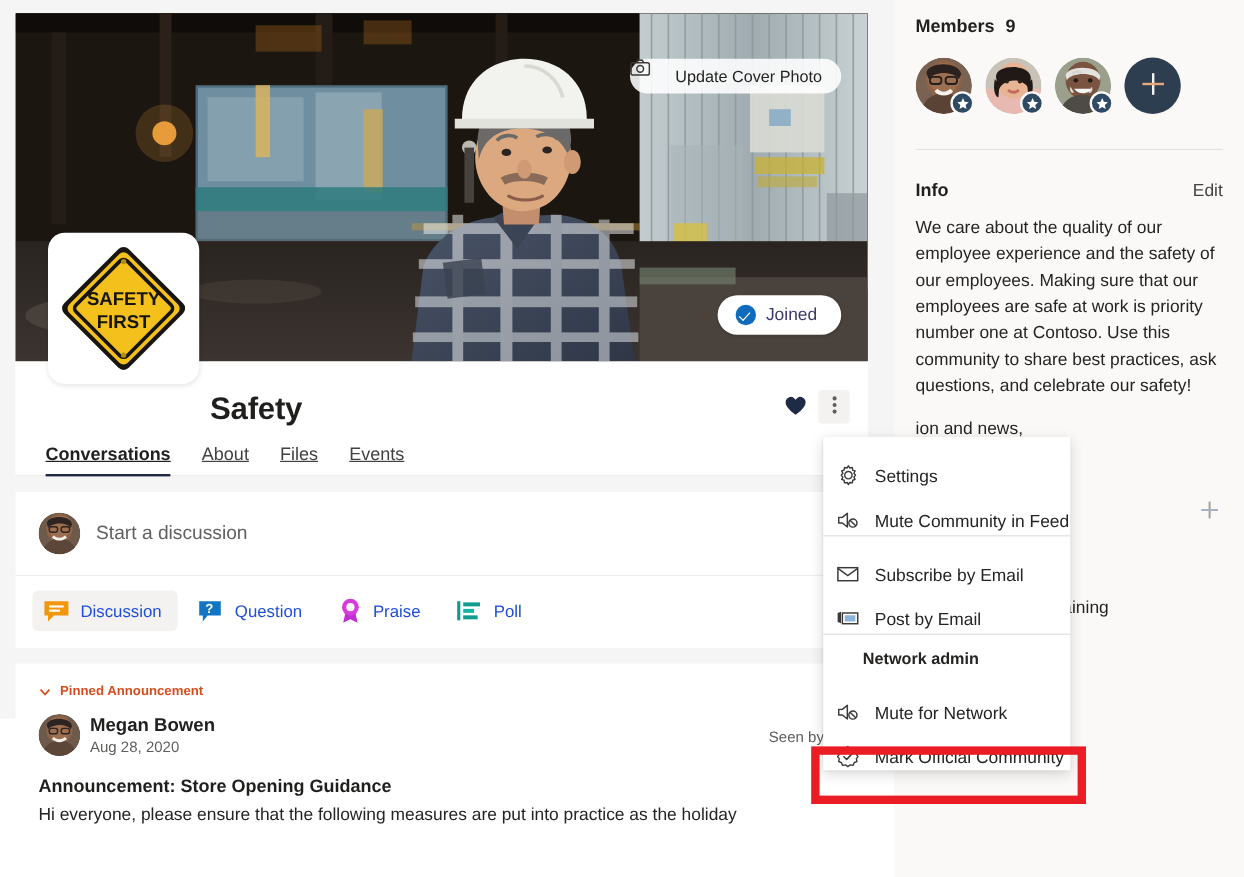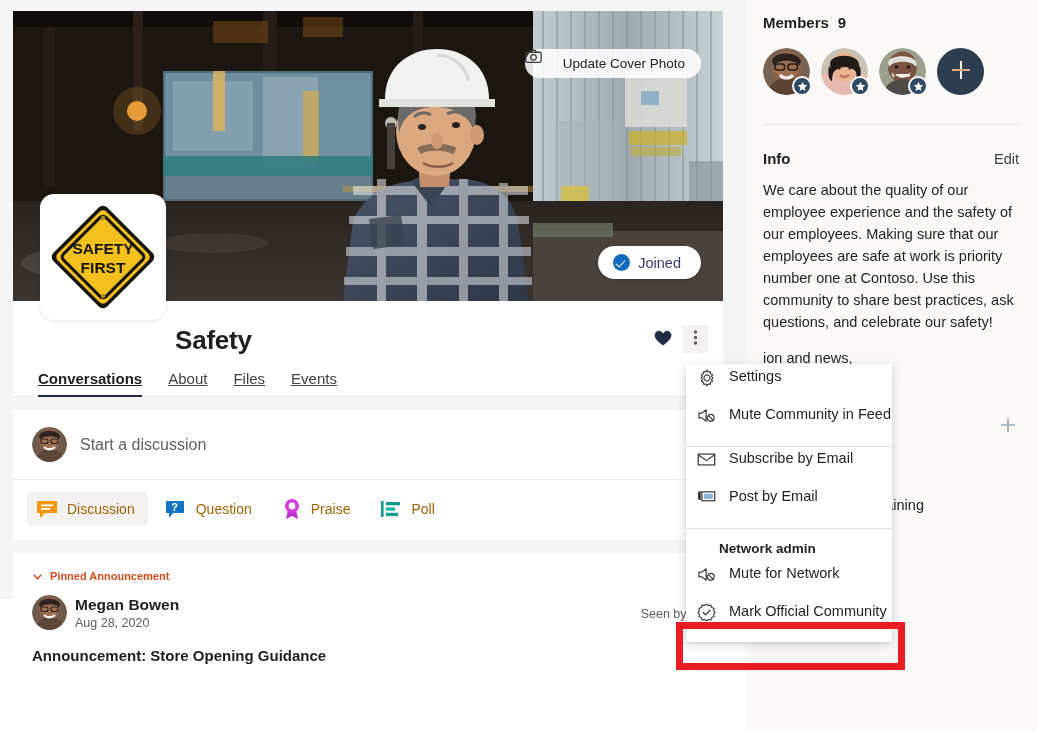--- a/index.html
+++ b/index.html
@@ -79,21 +79,21 @@
     content:""; position:absolute; left:0; right:0; bottom:-1px; height:2.5px; background:#1f2a44;
   }
 
   
   .composer { width:710px; background:#fff; margin-top:13px; }
   .composer-top { display:flex; align-items:center; gap:13px; padding:17px 20px 17px 19px; border-bottom:1px solid #f0eeec; }
   .composer-ph { font-size:16px; color:#616161; }
   .composer-types { display:flex; align-items:center; gap:8px; padding:11px 14px 13px 14px; }
   .ctype {
     display:flex; align-items:center; gap:9px; padding:7px 13px 7px 9px;
-    font-size:14px; color:#a16207; border-radius:5px; cursor:pointer; background:transparent; border:none;
+    font-size:14px; color:#1d4ed8; border-radius:5px; cursor:pointer; background:transparent; border:none;
   }
   .ctype.active { background:#f3f2f1; }
   .ctype svg { display:block; }
 
   
   .post { width:710px; background:#fff; margin-top:13px; padding:17px 20px 0 19px; position:relative; }
   .pin-row { display:flex; align-items:center; gap:7px; color:#d64d1e; font-size:11px; font-weight:bold; }
   .chev { width:11px; height:11px; display:block; }
   .post-head { display:flex; align-items:flex-start; gap:8px; margin-top:13px; }
   .post-author { font-size:15.5px; font-weight:bold; color:#201f1e; line-height:1.25; }
@@ -129,21 +129,21 @@
   .res-item { display:flex; align-items:center; gap:14px; margin-top:16px; cursor:pointer; }
   .res-label { font-size:14.5px; color:#252423; }
 
   
   .ctx-menu {
     position:absolute; left:686px; top:364px; width:206px;
     background:#fff; box-shadow:0 3.2px 11px rgba(0,0,0,.16), 0 .6px 2px rgba(0,0,0,.10);
     z-index:40; padding:4px 0 2px 0;
   }
   .ctx-item {
-    display:flex; align-items:flex-start; gap:13px; height:37.5px; padding:0 11px 0 11px;
+    display:flex; align-items:flex-end; gap:13px; height:37.5px; padding:0 11px 0 11px;
     font-size:14.5px; color:#252423; cursor:pointer; white-space:nowrap;
   }
   .ctx-ico { width:19px; height:19px; flex:none; display:flex; align-items:center; justify-content:center; }
   .ctx-sep { height:1px; background:#e1dfdd; margin:3px 0; }
   .ctx-section { font-size:13.5px; font-weight:bold; color:#252423; padding:9px 0 9px 33px; }
 
   .highlight-box {
     position:absolute; left:676px; top:622px; width:229px; height:48px;
     border:7px solid #ea1c24; z-index:60; pointer-events:none;
   }
@@ -436,20 +436,21 @@
             <path d="M12 20 C15 23 20 23 23 20" stroke="#f3f0ee" stroke-width="2.4" fill="none"></path>
           </g>
         </svg>
         <div>
           <div class="post-author">Megan Bowen</div>
           <div class="post-date">Aug 28, 2020</div>
         </div>
         <div class="seen-by">Seen by 5</div>
       </div>
       <div class="post-title">Announcement: Store Opening Guidance</div>
+      <div class="post-body">Hi everyone, please ensure that the following measures are put into practice as the holiday</div>
     </div>
   </div>
 
   <div id="side-col">
 
     <div class="members-head">
       <span class="side-h">Members</span>
       <span class="side-h">9</span>
     </div>
 

